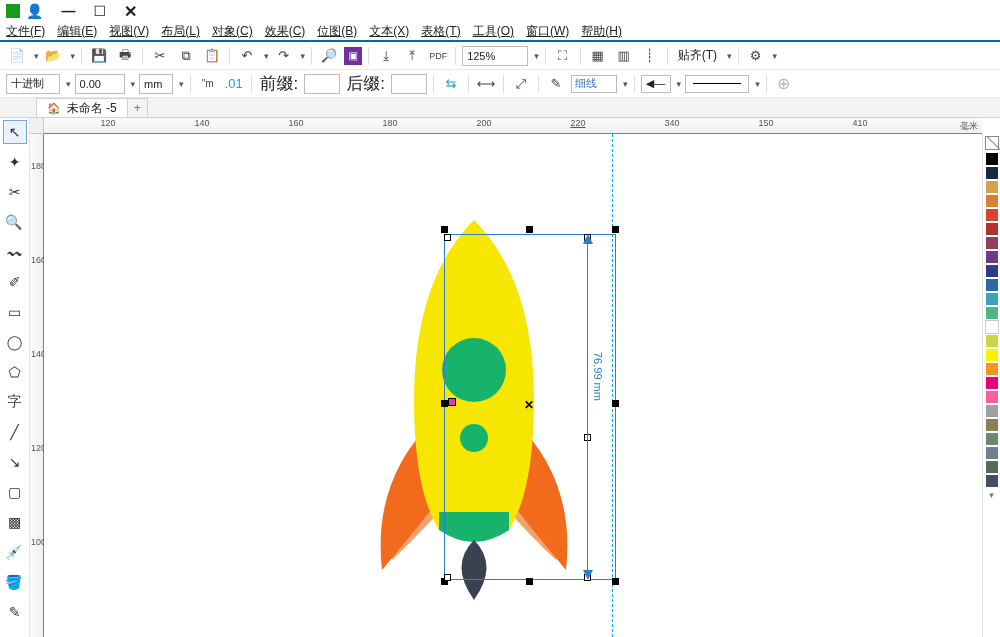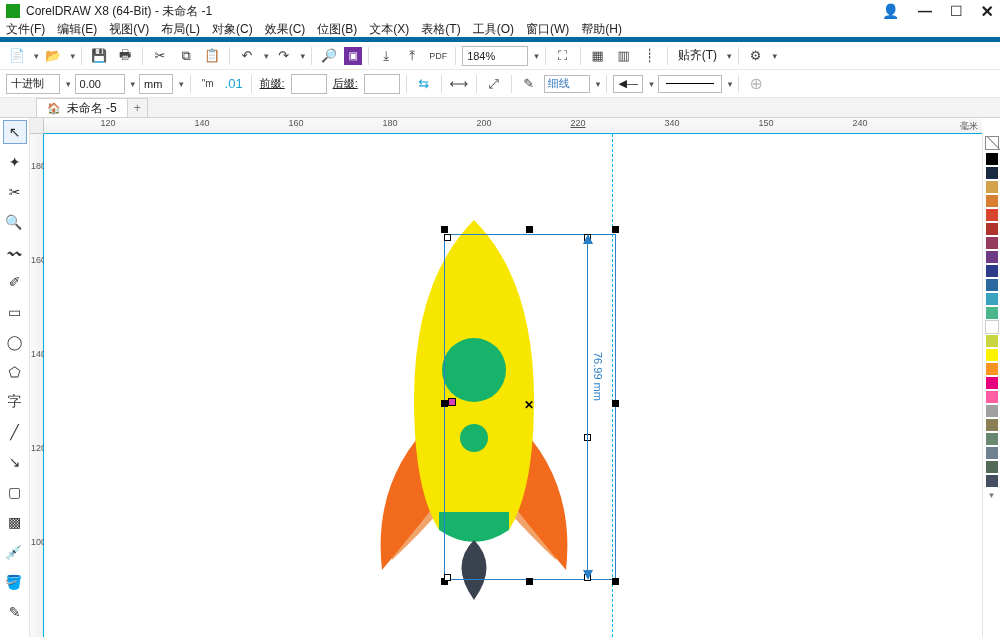--- a/index.html
+++ b/index.html
@@ -2,29 +2,29 @@
 <html><head>
 <meta charset="utf-8">
 <style>
 * { margin: 0; padding: 0; box-sizing: border-box; font-family: "Microsoft YaHei", Tahoma, sans-serif; font-size: 12px; color: #222; }
 html, body { width: 1000px; height: 637px; overflow: hidden; background: #fff; }
 .titlebar { height: 22px; display: flex; align-items: center; padding: 0 6px; background: #fff; }
 .titlebar .logo { width: 14px; height: 14px; background: #1a9a1a; margin-right: 6px; display: inline-block; }
 .titlebar .title { flex: 1; font-size: 12px; }
 .titlebar .win-icons { display: flex; gap: 18px; align-items: center; }
 .titlebar .win-icons span { font-size: 14px; }
-.menubar { height: 20px; display: flex; align-items: center; padding: 0 6px; gap: 12px; background: #fff; border-bottom: 5px solid #0369a1; }
+.menubar { height: 20px; display: flex; align-items: center; padding: 0 6px; gap: 12px; background: #fff; border-bottom: 2px solid #0369a1; text-decoration: underline; }
 .menubar span { font-size: 12px; }
 .toolbar1, .toolbar2 { height: 28px; display: flex; align-items: center; padding: 0 6px; gap: 4px; background: #fff; border-bottom: 1px solid #e8e8e8; }
 .tb-btn { width: 22px; height: 22px; display: inline-flex; align-items: center; justify-content: center; color: #444; font-size: 13px; }
 .tb-sep { width: 1px; height: 18px; background: #ddd; margin: 0 2px; }
 .tb-drop { width: 54px; height: 20px; border: 1px solid #bbb; display: inline-flex; align-items: center; padding: 0 4px; font-size: 11px; background: #fff; }
 .tb-drop.wider { width: 66px; }
 .tb-caret { font-size: 9px; color: #555; margin-left: 2px; }
-.tb-label { font-size: 11px; margin: 10px 2px; text-decoration: underline; }
+.tb-label { font-size: 17px; margin: 10px 2px; }
 .tb-input { width: 36px; height: 20px; border: 1px solid #bbb; background: #fff; }
 .tb-text { font-size: 12px; padding: 0 4px; }
 .outline-select { width: 46px; height: 18px; border: 1px solid #bbb; background: #fff; color: #3a7ac0; font-size: 11px; display: inline-flex; align-items: center; padding: 0 3px; }
 .line-sample { width: 64px; height: 18px; border: 1px solid #bbb; display: inline-flex; align-items: center; justify-content: center; background: #fff; }
 .line-sample .bar { width: 48px; height: 1px; background: #000; }
 .arrow-sample { width: 30px; height: 18px; border: 1px solid #bbb; display: inline-flex; align-items: center; justify-content: center; font-size: 11px; background: #fff; }
 .tabbar { height: 20px; display: flex; align-items: flex-end; background: #f3f3f3; border-bottom: 1px solid #d2d2d2; padding-left: 36px; gap: 0; }
 .tab { height: 19px; border: 1px solid #d0d0d0; border-bottom: none; background: #fff; padding: 0 10px; display: inline-flex; align-items: center; font-size: 11px; gap: 6px; }
 .tab .home { font-size: 11px; }
 .tab-plus { width: 20px; text-align: center; color: #777; font-size: 12px; border-right: 1px solid #d0d0d0; border-top: 1px solid #d0d0d0; height: 19px; line-height: 19px; }
@@ -52,21 +52,20 @@
 .palette .nocol { width: 14px; height: 14px; border: 1px solid #888; position: relative; background: #fff; margin-bottom: 2px; }
 .palette .nocol::after { content: ''; position: absolute; left: -1px; top: 50%; width: 18px; height: 1px; background: #888; transform: rotate(45deg); transform-origin: center; }
 .palette .sw { width: 14px; height: 14px; border: 1px solid #fff; margin-bottom: 0; }
 .center-pink { position: absolute; width: 8px; height: 8px; background: #d63eb5; border: 1px solid #000; }
 </style>
 </head>
 <body>
 
 <div class="titlebar">
   <span class="logo"></span>
-  <span class="title">CorelDRAW X8 (64-Bit) - 未命名 -1</span>
   <div class="win-icons">
     <span>👤</span>
     <span style="font-weight:bold;">—</span>
     <span>☐</span>
     <span style="font-size:16px;font-weight:bold;">✕</span>
   </div>
 </div>
 
 <div class="menubar">
   <span>文件(F)</span>
@@ -101,21 +100,21 @@
   <span class="tb-btn">↷</span>
     <span class="tb-caret">▾</span>
   <span class="tb-sep"></span>
   <span class="tb-btn">🔎</span>
   <span class="tb-btn" style="background:#7030a0;color:#fff;width:18px;height:18px;font-size:10px;">▣</span>
   <span class="tb-sep"></span>
   <span class="tb-btn">⤓</span>
   <span class="tb-btn">⤒</span>
   <span class="tb-btn" style="font-size:9px;">PDF</span>
   <span class="tb-sep"></span>
-  <span class="tb-drop wider">184%</span>
+  <span class="tb-drop wider">125%</span>
     <span class="tb-caret">▾</span>
   <span class="tb-sep"></span>
   <span class="tb-btn">⛶</span>
   <span class="tb-sep"></span>
   <span class="tb-btn">▦</span>
   <span class="tb-btn">▥</span>
   <span class="tb-btn">┊</span>
   <span class="tb-sep"></span>
   <span class="tb-text">贴齐(T)</span>
     <span class="tb-caret">▾</span>
@@ -194,21 +193,21 @@
     <div class="corner"></div>
     <div class="hruler">
       <span class="num" style="left:64px;">120</span>
       <span class="num" style="left:158px;">140</span>
       <span class="num" style="left:252px;">160</span>
       <span class="num" style="left:346px;">180</span>
       <span class="num" style="left:440px;">200</span>
       <span class="num" style="left:534px;text-decoration:underline;">220</span>
       <span class="num" style="left:628px;">340</span>
       <span class="num" style="left:722px;">150</span>
-      <span class="num" style="left:816px;">240</span>
+      <span class="num" style="left:816px;">410</span>
       <span class="unit">毫米</span>
     </div>
     <div class="vruler">
       <span class="num" style="top:32px;">180</span>
       <span class="num" style="top:126px;">160</span>
       <span class="num" style="top:220px;">140</span>
       <span class="num" style="top:314px;">120</span>
       <span class="num" style="top:408px;">100</span>
     </div>
     <div class="canvas">

